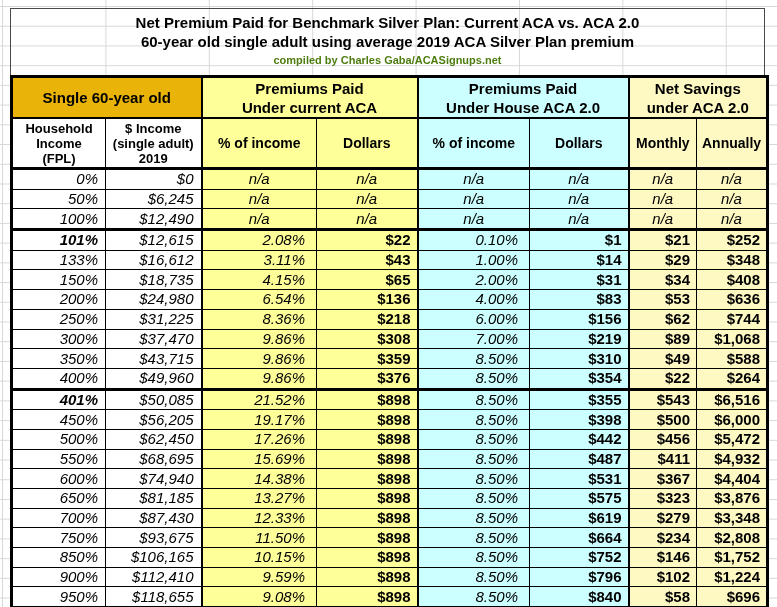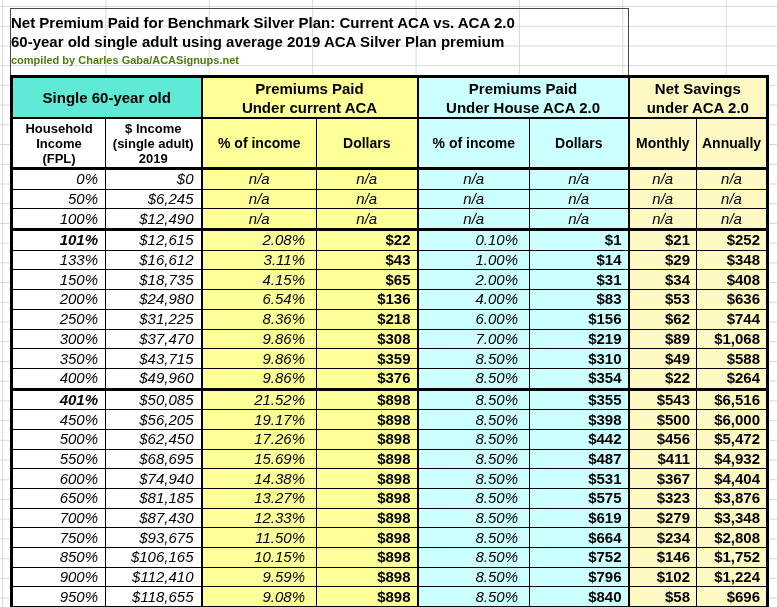--- a/index.html
+++ b/index.html
@@ -8,39 +8,39 @@
     font-family:"Liberation Sans", sans-serif;
     background-color:#ffffff;
     background-image:
       linear-gradient(to bottom, #d8d8d8 1px, transparent 1px),
       linear-gradient(to right,  #d8d8d8 1px, transparent 1px);
     background-size:103.4px 19.73px;
     background-position:2px 6px;
   }
 
   .title-box {
-    position:absolute; left:10px; top:8px; width:619px; height:67px;
+    position:absolute; left:10px; top:8px; width:755px; height:67px;
     box-sizing:border-box; border:1px solid #4a4a4a; border-bottom:none;
-    padding-top:4px;
+    text-align:center; padding-top:4px;
   }
   .title-line  { font-weight:bold; font-size:15px; line-height:19px; color:#000; }
   .credit-line { font-weight:bold; font-size:11px; line-height:19px; color:#4d7c0f; }
 
   table.tbl {
     position:absolute; left:10px; top:75px; width:756px;
     border-collapse:collapse; table-layout:fixed;
     border:3px solid #000; background:#fff;
   }
   th, td { border:1px solid #000; overflow:hidden; color:#000; }
 
   
   .gh {
     height:39px; font-size:15px; font-weight:bold; line-height:19px;
     white-space:pre-line; text-align:center; vertical-align:middle;
-    border-bottom:2px solid #000; background:#5eead4; padding:0;
+    border-bottom:2px solid #000; background:#eab308; padding:0;
   }
 
   
   .ch {
     height:48px; font-weight:bold; font-size:14px; text-align:center;
     vertical-align:middle; white-space:pre-line; line-height:18px;
     border-bottom:3px solid #000; padding:0;
   }
   .ch.h0, .ch.h1 { font-size:13px; line-height:15px;margin-top:31px; }
 

